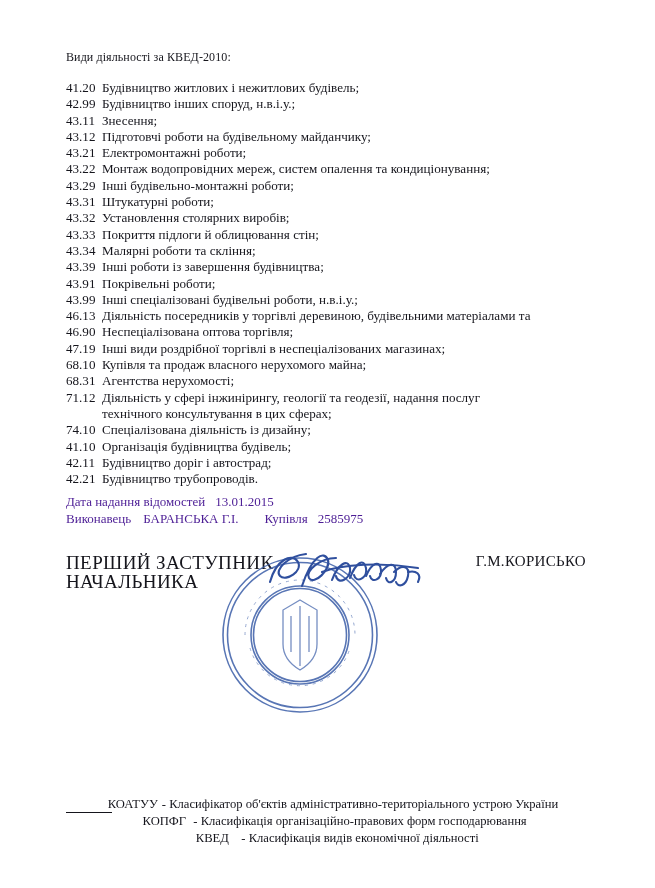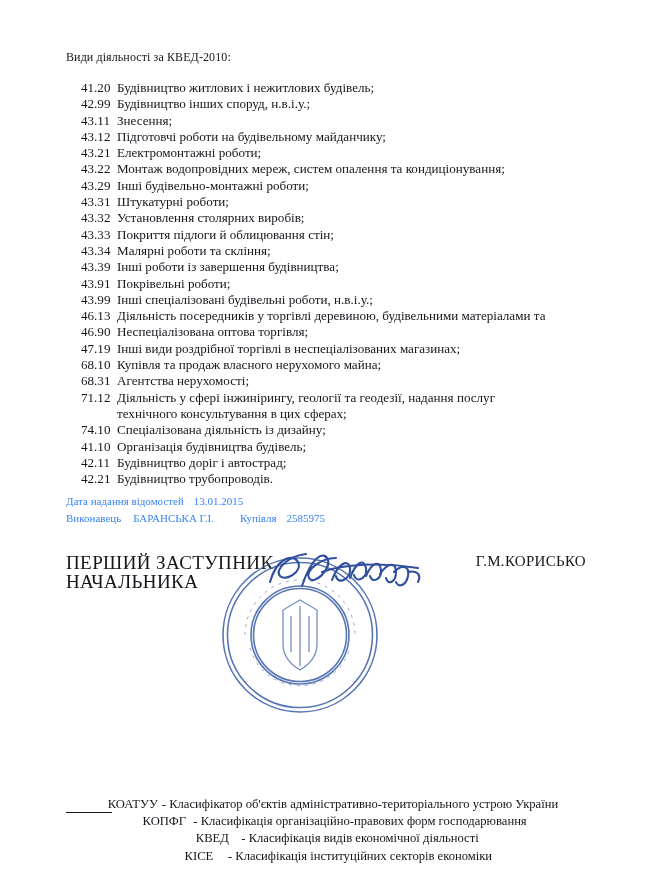--- a/index.html
+++ b/index.html
@@ -27,21 +27,20 @@
     top: 50px;
     font-size: 12px;
     letter-spacing: 0.1px;
     color: #15151c;
   }
   .kved-list {
     position: absolute;
     left: 66px;
     top: 80px;
     width: 520px;
-    margin-left: 15px;
   }
   .kved-row {
     font-size: 13.1px;
     line-height: 16.3px;
     color: #15151c;
     white-space: nowrap;
   }
   .kved-row.wrap {
     white-space: normal;
     text-indent: 0;
@@ -51,23 +50,23 @@
     width: 36px;
   }
   .kved-cont {
     display: block;
     padding-left: 36px;
   }
   .meta {
     position: absolute;
     left: 66px;
     top: 493px;
-    font-size: 11px;
+    font-size: 13px;
     line-height: 17px;
-    color: #3b82f6;
+    color: #4c1d95;
   }
   .meta .gap1 { display: inline-block; width: 10px; }
   .meta .gap2 { display: inline-block; width: 26px; }
   .meta .gap3 { display: inline-block; width: 12px; }
 
   .signblock {
     position: absolute;
     left: 66px;
     top: 553px;
     width: 520px;
@@ -214,16 +213,15 @@
     </svg>
 
     <div class="sign-name">Г.М.КОРИСЬКО</div>
   </div>
 
   <div class="footnote-rule"></div>
   <div class="footnotes">
       <div><span class="fn-abbr">КОАТУУ</span><span>-</span><span> Класифікатор об'єктів адміністративно-територіального устрою України</span></div>
       <div><span class="fn-abbr">КОПФГ</span><span>-</span><span> Класифікація організаційно-правових форм господарювання</span></div>
       <div><span class="fn-abbr">КВЕД</span><span>-</span><span> Класифікація видів економічної діяльності</span></div>
-      <div><span class="fn-abbr">КІСЕ</span><span>-</span><span> Класифікація інституційних секторів економіки</span></div>
     </div>
 
 </div>
 
 </body></html>

